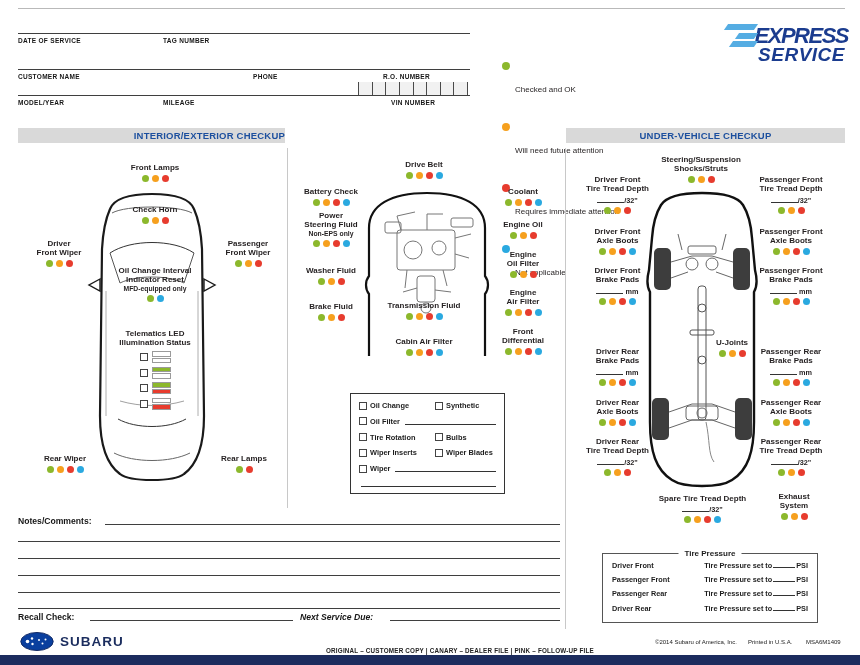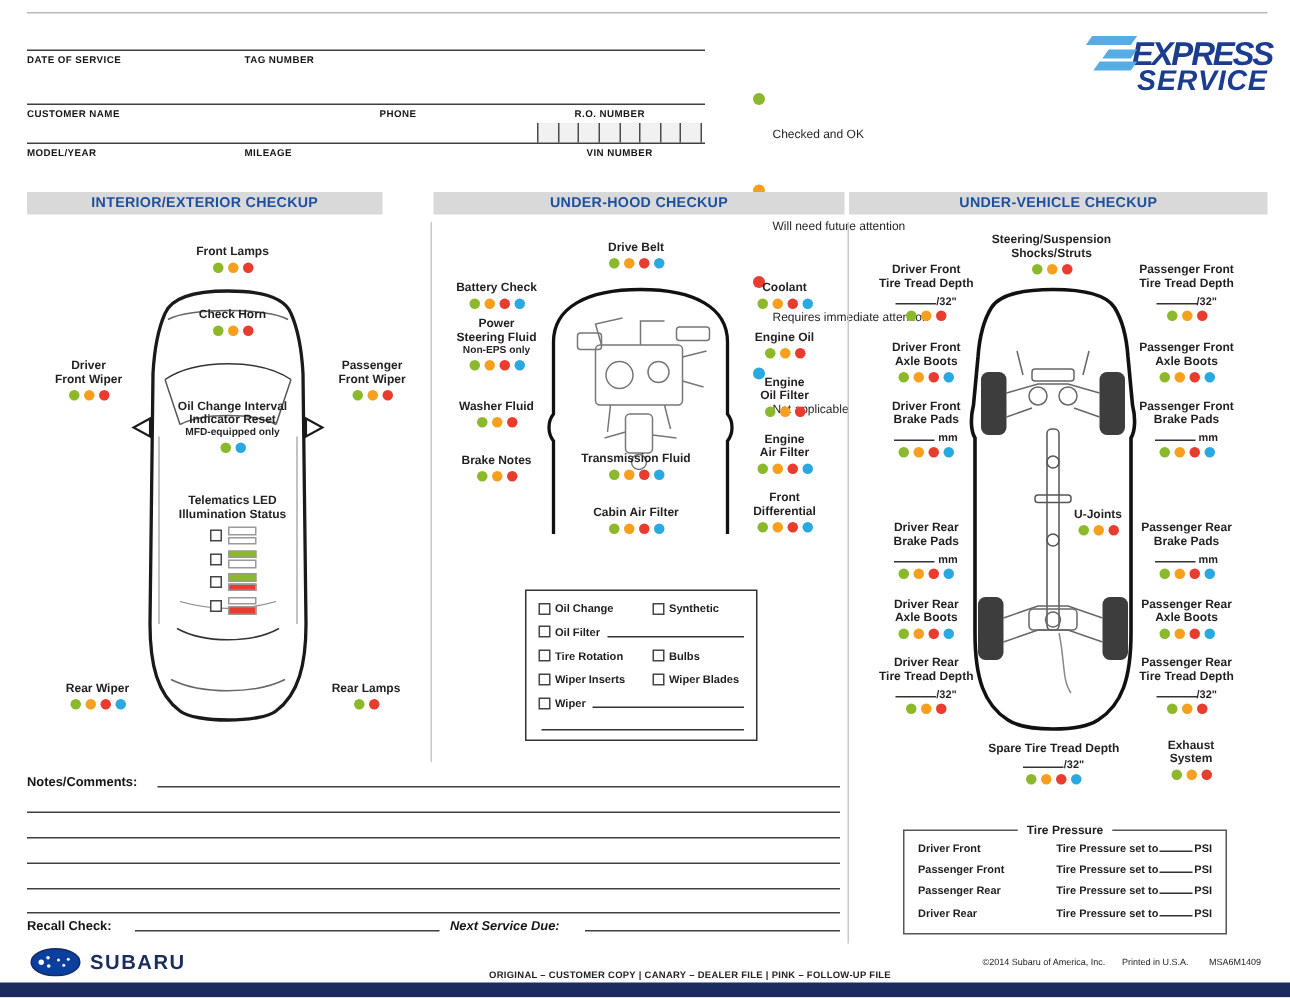--- a/index.html
+++ b/index.html
@@ -115,22 +115,21 @@
       <span class="speed">
         <i style="width:30px"></i>
           <i style="width:19px"></i>
           <i style="width:25px"></i>
       </span>
       <span class="exp-text">EXPRESS</span>
     </div>
     <div class="svc-text">SERVICE</div>
   </div>
 
-  <div class="sec-head" style="left:18px;width:237px;">INTERIOR/EXTERIOR CHECKUP</div>
-  <div class="sec-head" style="left:289px;width:274px;">UNDER-HOOD CHECKUP</div>
+  <div class="sec-head" style="left:18px;width:267px;text-align:right;">INTERIOR/EXTERIOR CHECKUP</div>
   <div class="sec-head" style="left:566px;width:279px;">UNDER-VEHICLE CHECKUP</div>
 
   <div class="vline" style="left:287px;top:148px;height:360px;"></div>
   <div class="vline" style="left:565px;top:148px;height:481px;"></div>
 
   <svg class="diagram" style="left:86px;top:191px;" width="132" height="300" viewBox="0 0 132 300">
     <path d="M66,3 C42,3 28,8 24,18 C20,27 17,40 16,58 L14,225 C14,252 19,272 34,283 C44,291 88,291 98,283 C113,272 118,252 118,225 L116,58 C115,40 112,27 108,18 C104,8 90,3 66,3 Z" fill="none" stroke="#1a1a1a" stroke-width="2.2"></path>
     <path d="M26,22 C40,14 92,14 106,22" fill="none" stroke="#666" stroke-width="1"></path>
     <path d="M24,62 C45,48 87,48 108,62" fill="none" stroke="#333" stroke-width="1"></path>
     <path d="M24,62 L34,92 M108,62 L98,92" fill="none" stroke="#555" stroke-width="1"></path>
@@ -264,21 +263,21 @@
       <div class="chk-label">Power
 Steering Fluid</div>
       <div class="chk-sub">Non-EPS only</div>
       <div class="dots"><span class="dot" style="background: rgb(140, 184, 44);"></span><span class="dot" style="background: rgb(246, 160, 30);"></span><span class="dot" style="background: rgb(231, 60, 46);"></span><span class="dot" style="background: rgb(42, 169, 224);"></span></div>
     </div>
   <div class="chk" style="left:291px;top:266px;width:80px;">
       <div class="chk-label">Washer Fluid</div>
       <div class="dots"><span class="dot" style="background: rgb(140, 184, 44);"></span><span class="dot" style="background: rgb(246, 160, 30);"></span><span class="dot" style="background: rgb(231, 60, 46);"></span></div>
     </div>
   <div class="chk" style="left:291px;top:302px;width:80px;">
-      <div class="chk-label">Brake Notes</div>
+      <div class="chk-label">Brake Fluid</div>
       <div class="dots"><span class="dot" style="background: rgb(140, 184, 44);"></span><span class="dot" style="background: rgb(246, 160, 30);"></span><span class="dot" style="background: rgb(231, 60, 46);"></span></div>
     </div>
   <div class="chk" style="left:354px;top:337px;width:140px;">
       <div class="chk-label">Cabin Air Filter</div>
       <div class="dots"><span class="dot" style="background: rgb(140, 184, 44);"></span><span class="dot" style="background: rgb(246, 160, 30);"></span><span class="dot" style="background: rgb(231, 60, 46);"></span><span class="dot" style="background: rgb(42, 169, 224);"></span></div>
     </div>
   <div class="chk" style="left:354px;top:301px;width:140px;">
       <div class="chk-label">Transmission Fluid</div>
       <div class="dots"><span class="dot" style="background: rgb(140, 184, 44);"></span><span class="dot" style="background: rgb(246, 160, 30);"></span><span class="dot" style="background: rgb(231, 60, 46);"></span><span class="dot" style="background: rgb(42, 169, 224);"></span></div>
     </div>

